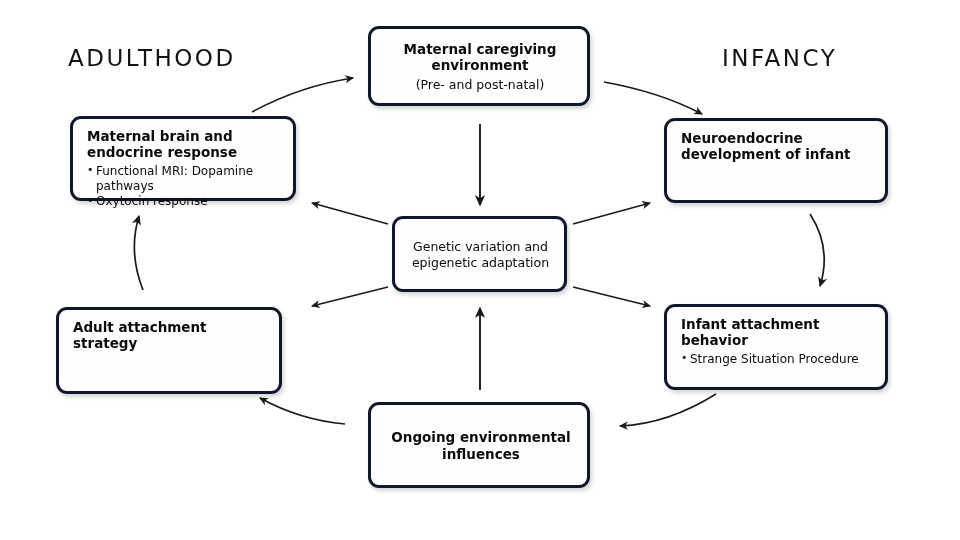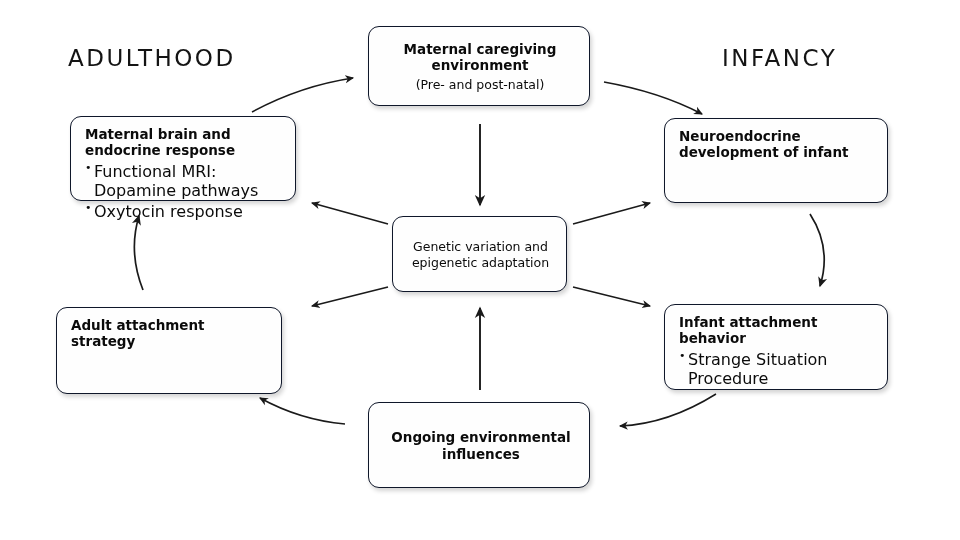--- a/index.html
+++ b/index.html
@@ -24,21 +24,21 @@
     color: #141414;
     white-space: nowrap;
   }
   #label-adulthood { left: 68px; top: 45px; }
   #label-infancy   { left: 722px; top: 45px; }
 
   .node {
     position: absolute;
     box-sizing: border-box;
     background: #fefefe;
-    border: 1px solid #0f172a;
+    border: 3px solid #0f172a;
     border-radius: 11px;
     box-shadow: 2px 3px 4px rgba(0,0,0,0.17);
     padding: 9px 12px 8px 14px;
   }
   .node .title {
     font-family: "DejaVu Sans", sans-serif;
     font-size: 13.5px;
     font-weight: bold;
     color: #0b0b0b;
     line-height: 1.22;
@@ -52,21 +52,21 @@
     line-height: 1.25;
     margin: 3px 0 0 0;
   }
   .node ul.bullets {
     list-style: none;
     margin: 3px 0 0 0;
     padding: 0;
   }
   .node ul.bullets li {
     font-family: "DejaVu Sans", sans-serif;
-    font-size: 16px;
+    font-size: 12px;
     color: #0b0b0b;
     line-height: 1.22;
     padding-left: 9px;
     position: relative;
     margin-bottom: 1px;
   }
   .node ul.bullets li:before {
     content: "\2022";
     position: absolute;
     left: 0;

